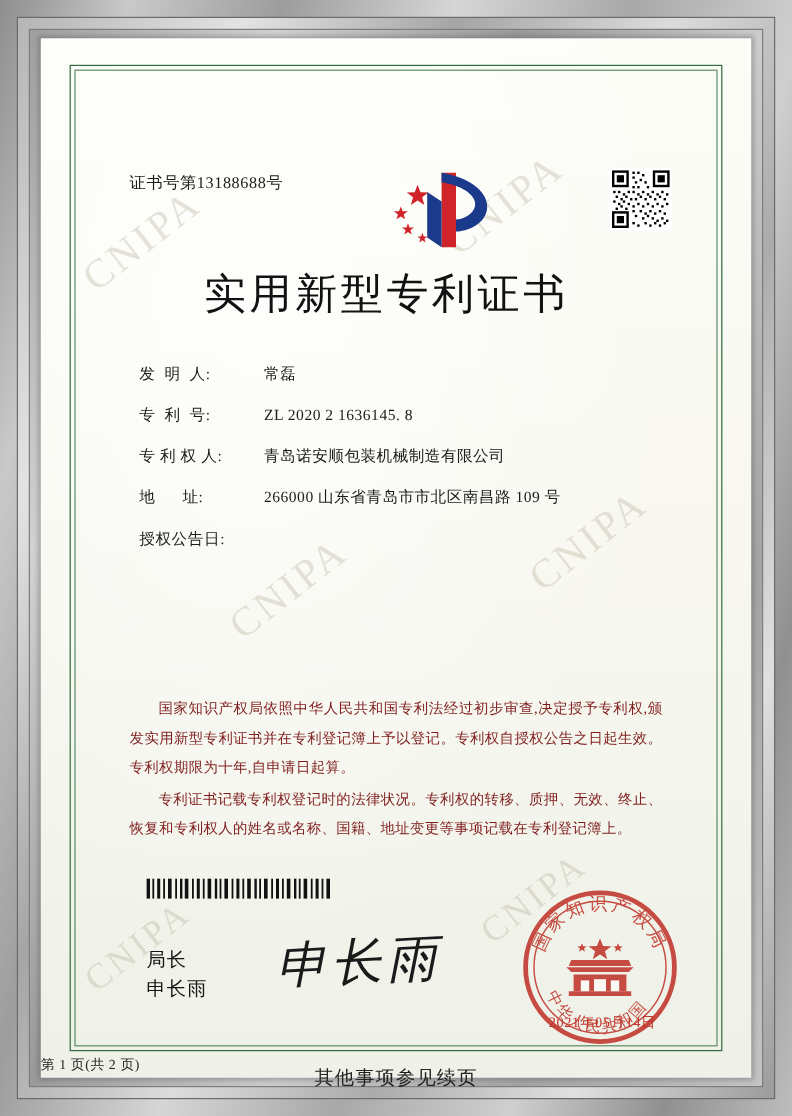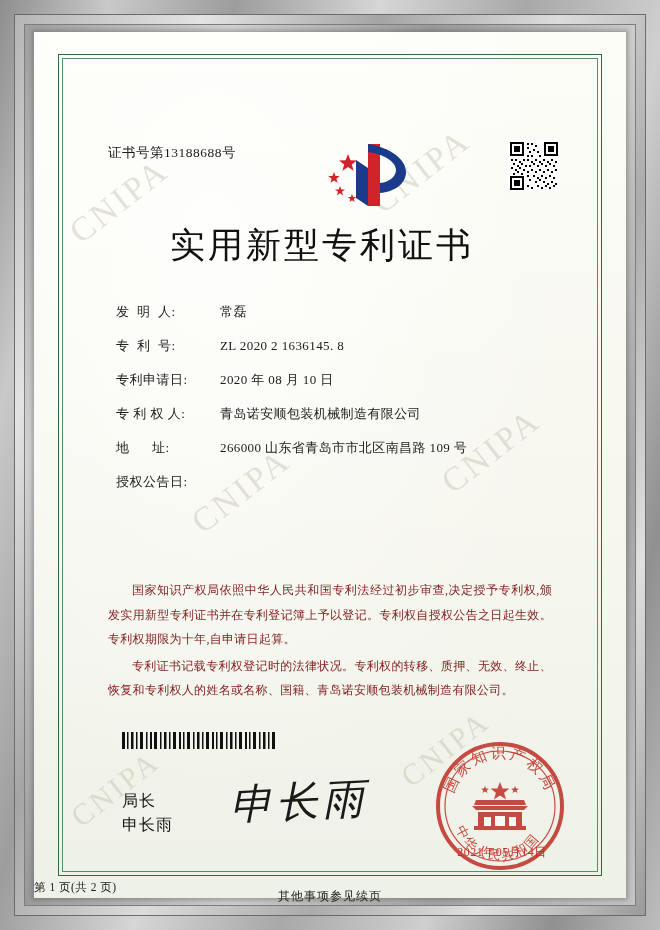--- a/index.html
+++ b/index.html
@@ -218,21 +218,21 @@
     left: 0; right: 0; top: 848px;
     text-align: left;
     font-size: 11.5px;
     color: #222;
     letter-spacing: 0.5px;
   }
   .footnote {
     position: absolute;
     left: 0; right: 0; top: 888px;
     text-align: center;
-    font-size: 12px;
+    font-size: 16px;
     color: #222;
     letter-spacing: 1px;
   }
 </style>
 </head>
 <body>
 
 <div class="frame-outer">
   <div class="frame-bevel"></div>
   <div class="frame-inner-line"></div>
@@ -358,41 +358,37 @@
     <div class="fields">
       <div class="frow">
         <div class="flabel">发  明  人:</div>
         <div class="fvalue">常磊</div>
       </div>
       <div class="frow">
         <div class="flabel">专  利  号:</div>
         <div class="fvalue">ZL 2020 2 1636145. 8</div>
       </div>
       <div class="frow">
-        <div class="flabel">专利申请日:</div>
-        <div class="fvalue">2020 年 08 月 10 日</div>
-      </div>
-      <div class="frow">
         <div class="flabel">专 利 权 人:</div>
         <div class="fvalue">青岛诺安顺包装机械制造有限公司</div>
       </div>
       <div class="frow">
         <div class="flabel">地      址:</div>
         <div class="fvalue">266000  山东省青岛市市北区南昌路 109 号</div>
       </div>
       <div class="frow-dual">
         <div class="dual-left">
           <div class="flabel">授权公告日:</div>
         </div>
       </div>
     </div>
 
     <div class="body-text">
       <p>国家知识产权局依照中华人民共和国专利法经过初步审查,决定授予专利权,颁发实用新型专利证书并在专利登记簿上予以登记。专利权自授权公告之日起生效。专利权期限为十年,自申请日起算。</p>
-      <p>专利证书记载专利权登记时的法律状况。专利权的转移、质押、无效、终止、恢复和专利权人的姓名或名称、国籍、青岛诺安顺包装机械制造有限公司。</p>
+      <p>专利证书记载专利权登记时的法律状况。专利权的转移、质押、无效、终止、恢复和专利权人的姓名或名称、国籍、地址变更等事项记载在专利登记簿上。</p>
     </div>
 
     <div class="barcode">
       <svg viewBox="0 0 156 17" width="156" height="17" preserveAspectRatio="none">
         <g fill="#111">
           <rect x="0" y="0" width="3" height="17"></rect>
             <rect x="5" y="0" width="1.5" height="17"></rect>
           <rect x="9" y="0" width="2.5" height="17"></rect>
             <rect x="14" y="0" width="1.5" height="17"></rect>
           <rect x="18" y="0" width="3" height="17"></rect>

